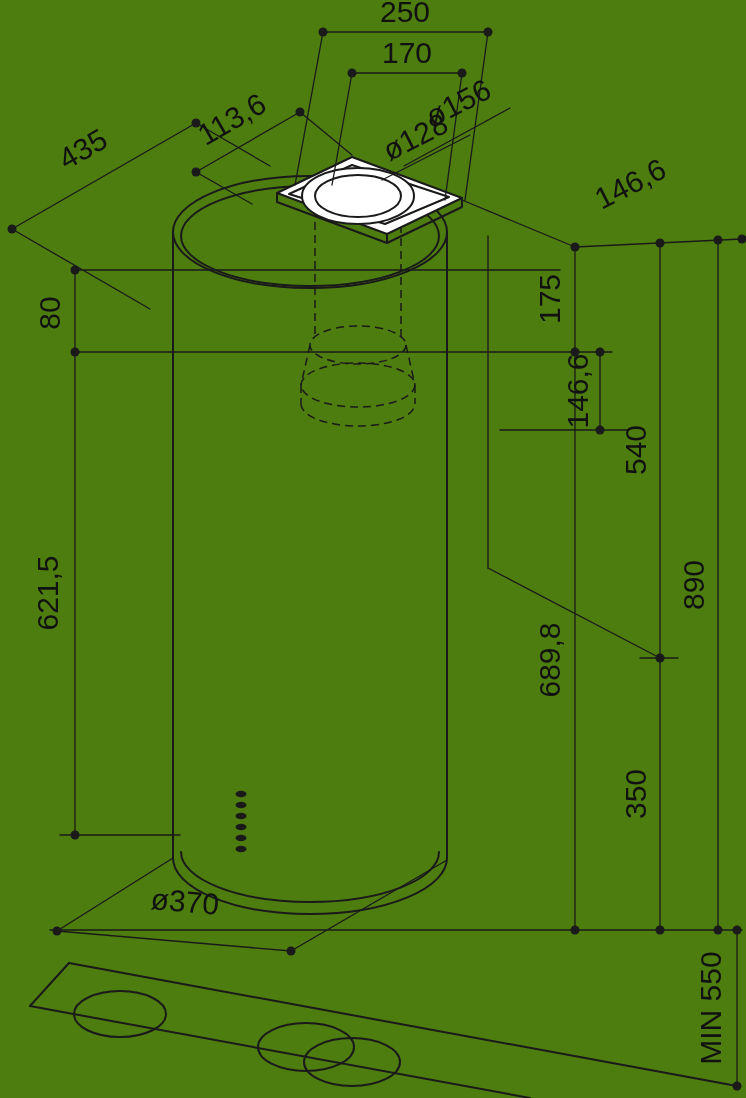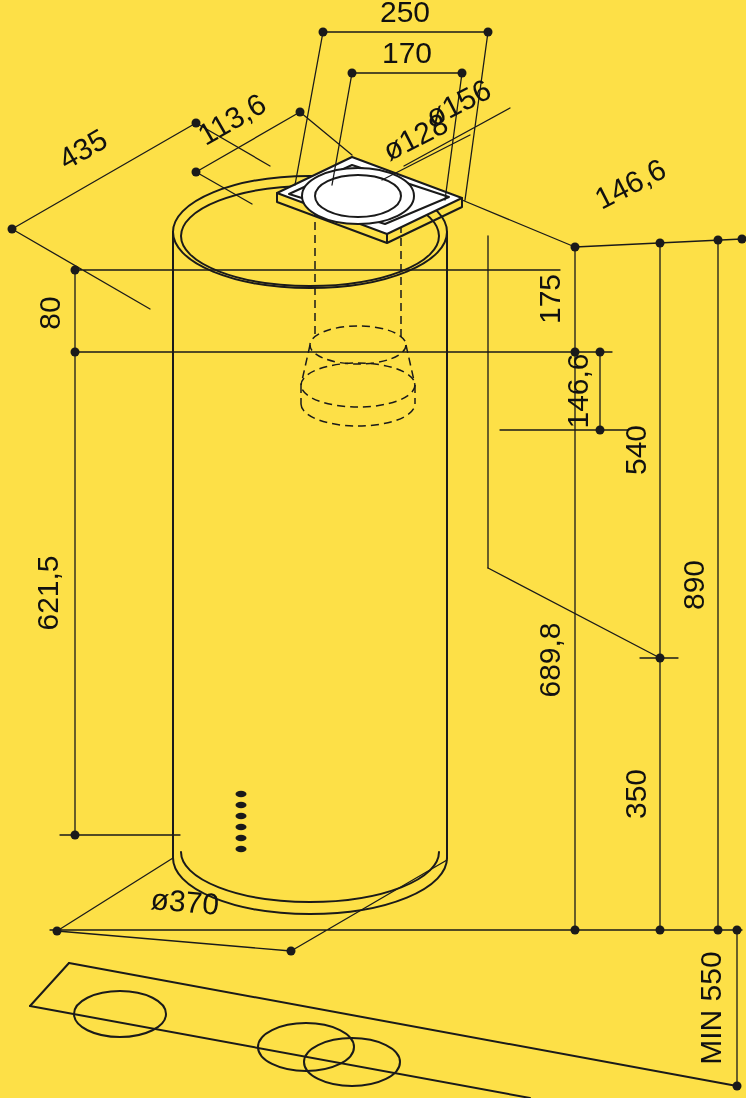--- a/index.html
+++ b/index.html
@@ -1,19 +1,19 @@
 <!DOCTYPE html>
 <html><head>
 <meta charset="utf-8">
 <style>
   html,body{margin:0;padding:0;background:#ffffff;}
   .frame{
     position:relative;
     width:746px;height:1098px;
-    background:#fde047;
+    background:#4d7c0f;
     overflow:hidden;
     font-family:"Liberation Sans","DejaVu Sans",sans-serif;
   }
   svg{position:absolute;inset:0;}
   .obj{stroke:#1a1a1a;stroke-width:2;fill:none;stroke-linejoin:round;stroke-linecap:round;}
   .objw{stroke:#1a1a1a;stroke-width:2;fill:#ffffff;stroke-linejoin:round;}
   .dash{stroke:#1a1a1a;stroke-width:1.5;fill:none;stroke-dasharray:8 5;stroke-linecap:butt;}
   .dim{stroke:#1a1a1a;stroke-width:1.3;fill:none;stroke-linecap:round;}
   .dot{fill:#1a1a1a;stroke:none;}
   .btn{fill:#1a1a1a;stroke:none;}

